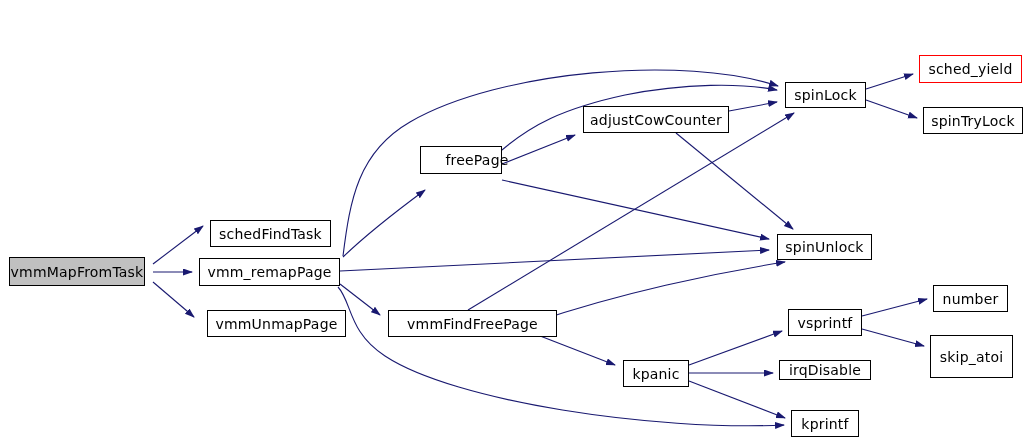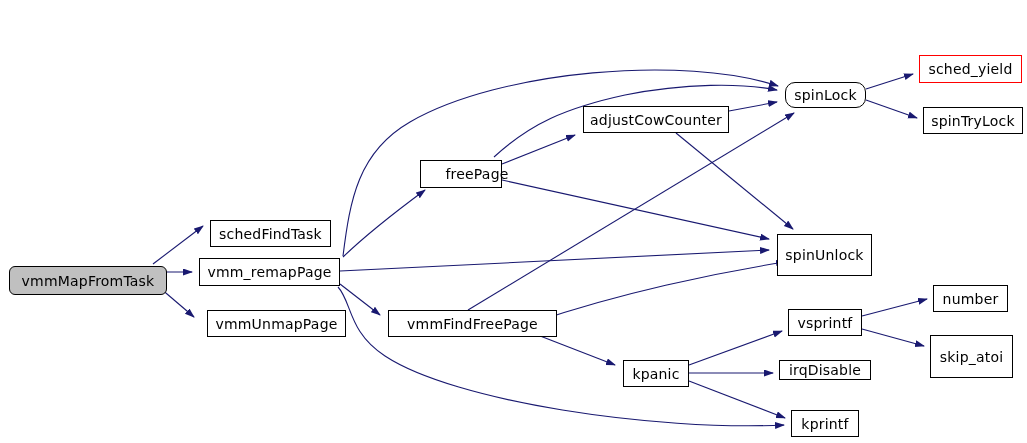--- a/index.html
+++ b/index.html
@@ -68,51 +68,51 @@
       <path d="M 535 334 L 615 365" class="edge" marker-end="url(#arrowhead)"></path>
       <path d="M 866 89 L 913 74" class="edge" marker-end="url(#arrowhead)"></path>
       <path d="M 866 100 L 917 118" class="edge" marker-end="url(#arrowhead)"></path>
       <path d="M 689 365 L 782 331" class="edge" marker-end="url(#arrowhead)"></path>
       <path d="M 689 373 L 773 373" class="edge" marker-end="url(#arrowhead)"></path>
       <path d="M 689 381 L 785 418" class="edge" marker-end="url(#arrowhead)"></path>
       <path d="M 862 316 L 927 299" class="edge" marker-end="url(#arrowhead)"></path>
       <path d="M 862 329 L 924 346" class="edge" marker-end="url(#arrowhead)"></path>
     </svg>
   <div id="node-layer">
-      <div class="node root" style="left: 9px; top: 266px; width: 158px; height: 29px; border-radius: 6px;">
+      <div class="node root" style="left: 9px; top: 257px; width: 136px; height: 29px;">
         <span>vmmMapFromTask</span>
       </div>
       <div class="node normal" style="left: 210px; top: 220px; width: 121px; height: 27px;">
         <span>schedFindTask</span>
       </div>
       <div class="node normal" style="left: 199px; top: 258px; width: 141px; height: 28px;">
         <span>vmm_remapPage</span>
       </div>
       <div class="node normal" style="left: 207px; top: 310px; width: 139px; height: 27px;">
         <span>vmmUnmapPage</span>
       </div>
-      <div class="node normal" style="left: 420px; top: 160px; width: 82px; height: 28px; padding-left: 32px;">
+      <div class="node normal" style="left: 420px; top: 146px; width: 82px; height: 28px; padding-left: 32px;">
         <span>freePage</span>
       </div>
       <div class="node normal" style="left: 583px; top: 106px; width: 146px; height: 27px;">
         <span>adjustCowCounter</span>
       </div>
       <div class="node normal" style="left: 388px; top: 310px; width: 169px; height: 27px;">
         <span>vmmFindFreePage</span>
       </div>
-      <div class="node normal" style="left: 785px; top: 82px; width: 81px; height: 26px; border-radius: 10px;">
+      <div class="node normal" style="left: 785px; top: 82px; width: 81px; height: 26px;">
         <span>spinLock</span>
       </div>
       <div class="node truncated" style="left: 919px; top: 55px; width: 103px; height: 28px;">
         <span>sched_yield</span>
       </div>
       <div class="node normal" style="left: 923px; top: 107px; width: 100px; height: 27px;">
         <span>spinTryLock</span>
       </div>
-      <div class="node normal" style="left: 777px; top: 234px; width: 95px; height: 42px;">
+      <div class="node normal" style="left: 777px; top: 234px; width: 95px; height: 26px;">
         <span>spinUnlock</span>
       </div>
       <div class="node normal" style="left: 788px; top: 309px; width: 74px; height: 27px;">
         <span>vsprintf</span>
       </div>
       <div class="node normal" style="left: 933px; top: 285px; width: 75px; height: 27px;">
         <span>number</span>
       </div>
       <div class="node normal" style="left: 930px; top: 335px; width: 83px; height: 43px;">
         <span>skip_atoi</span>

